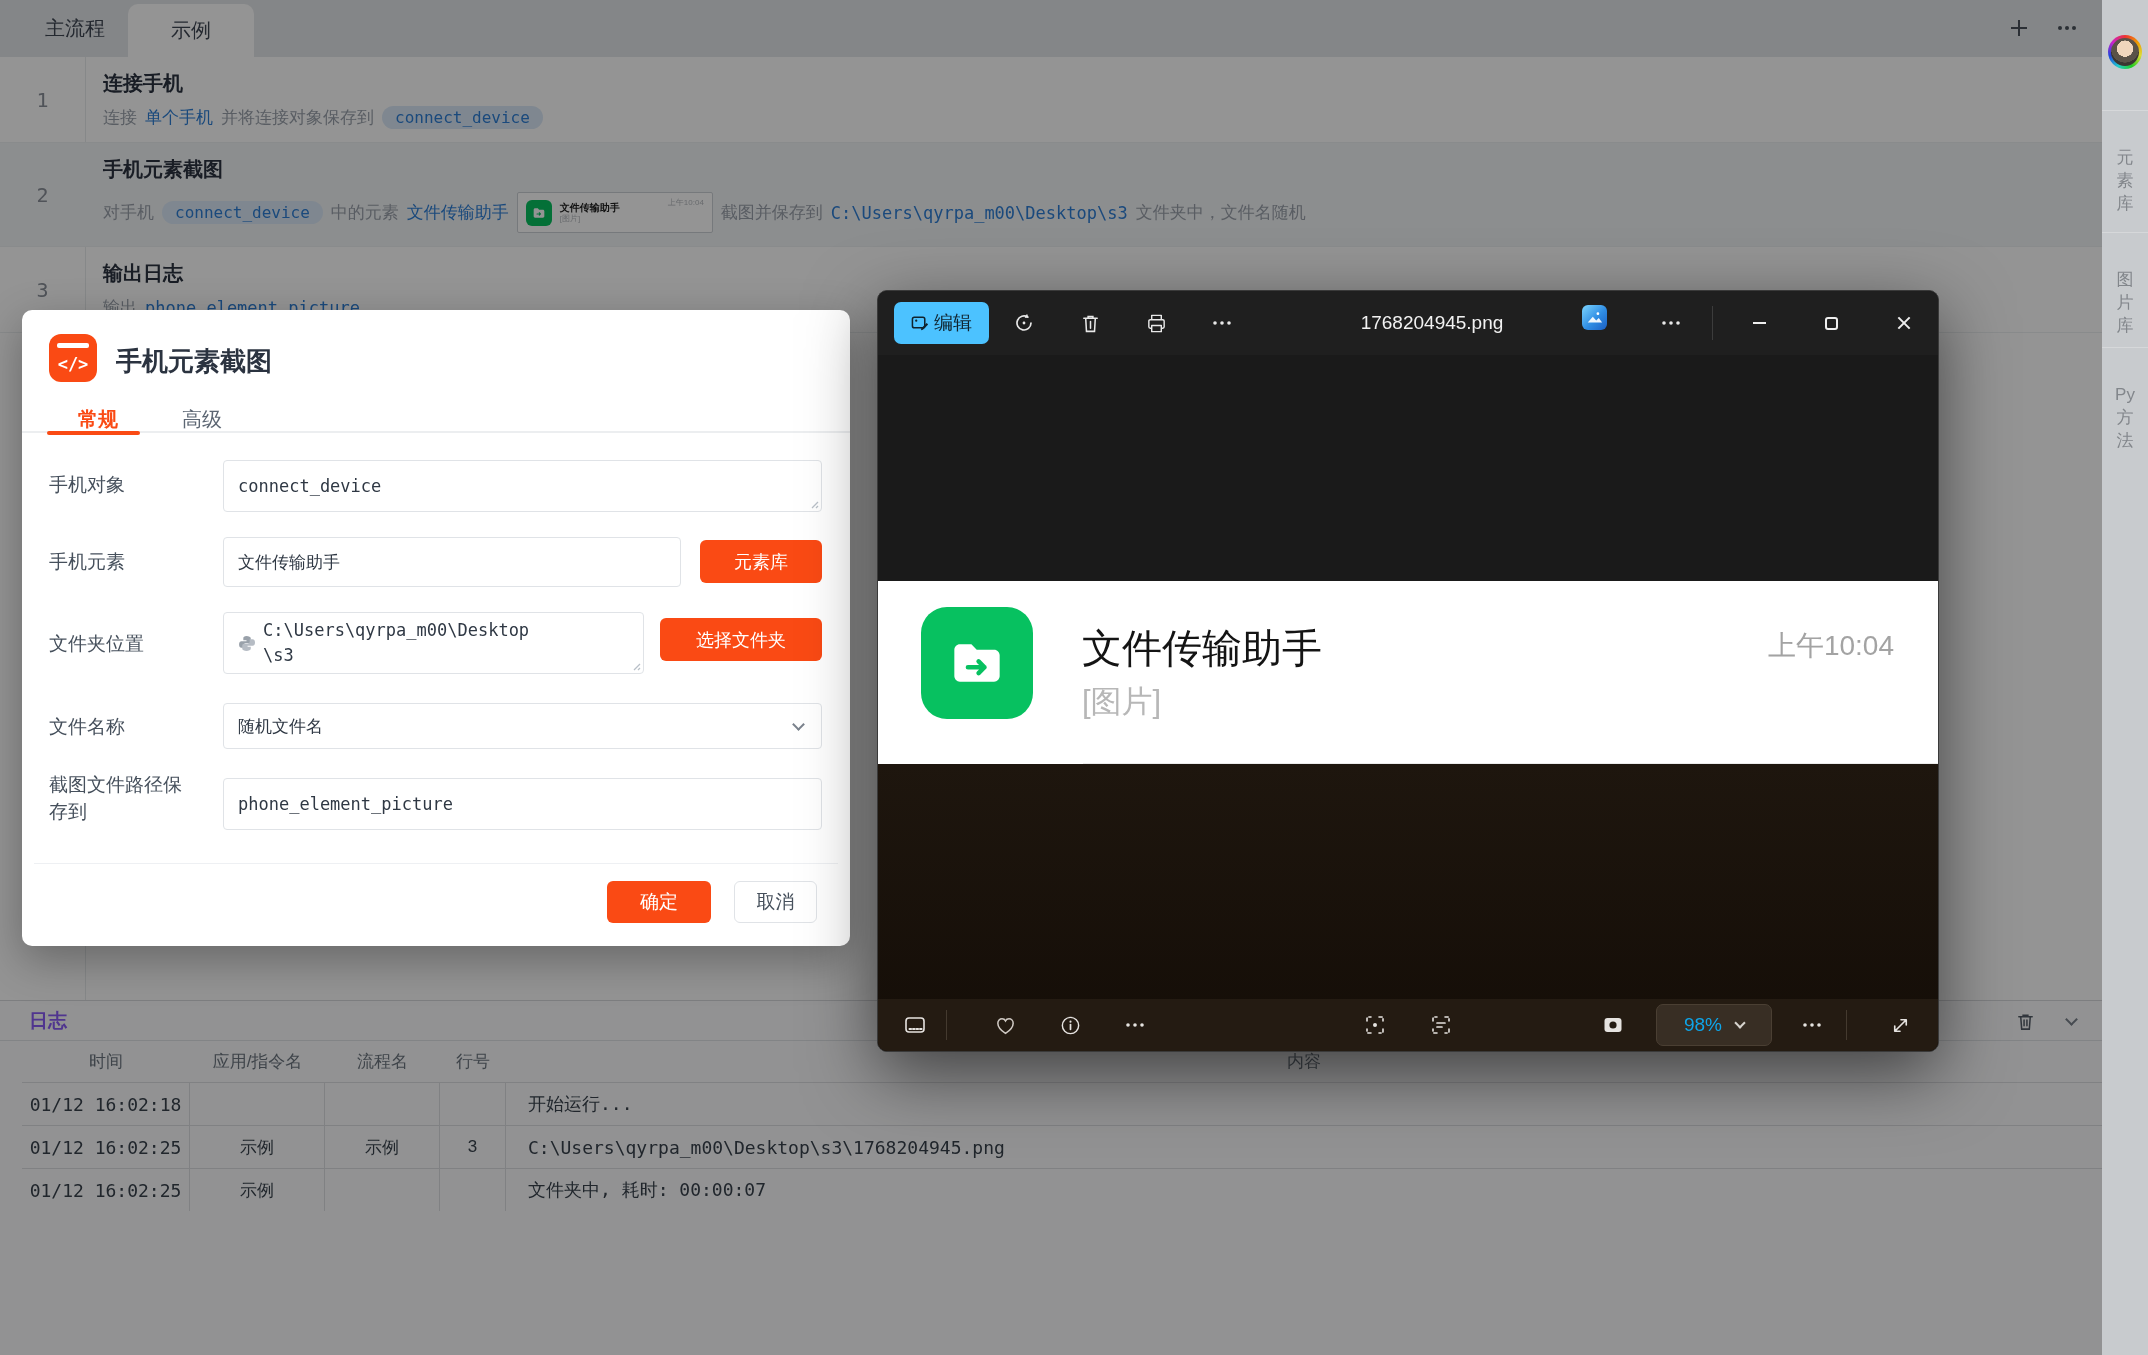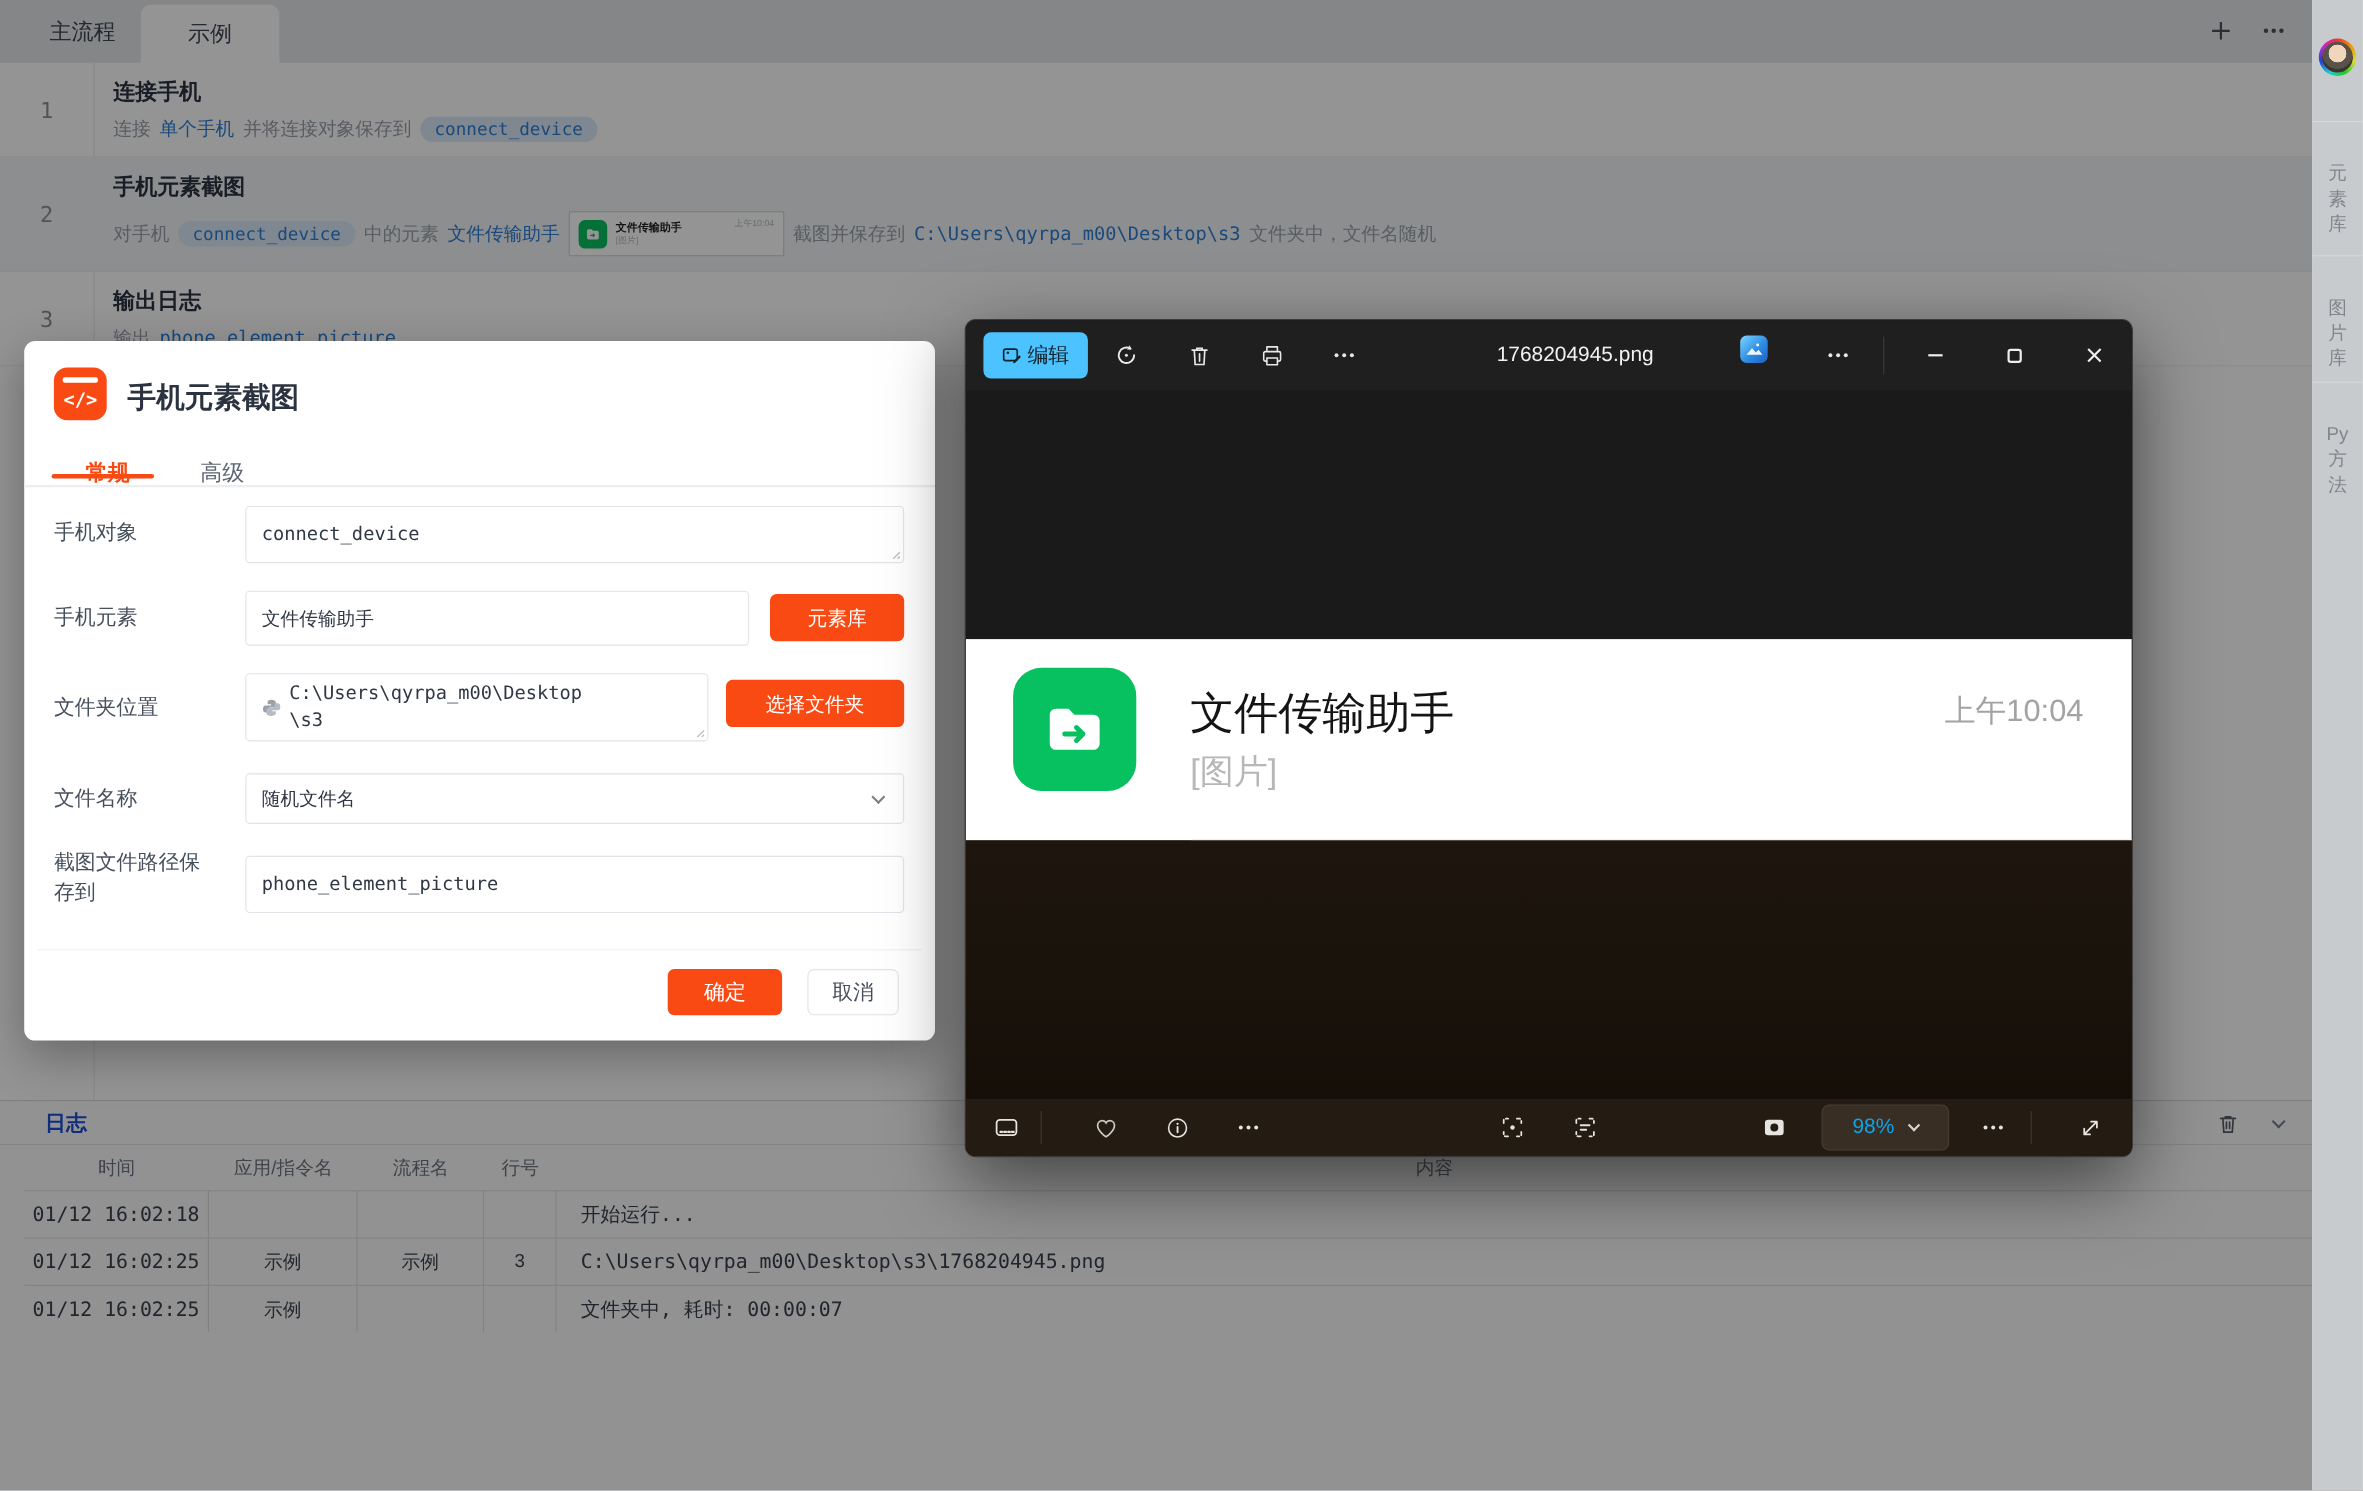--- a/index.html
+++ b/index.html
@@ -35,21 +35,21 @@
                display:flex; align-items:center; padding:0 8px; gap:8px; }
   .thumbcard .mini-ico { width:26px; height:26px; border-radius:6px; background:#07c160; flex:none;
                          display:flex; align-items:center; justify-content:center; }
   .thumbcard .tc-title { font-size:10px; font-weight:bold; color:#222; line-height:1.3; }
   .thumbcard .tc-sub { font-size:8px; color:#b4b8bd; line-height:1.2; }
   .thumbcard .tc-time { font-size:8px; color:#b4b8bd; margin-left:auto; align-self:flex-start; padding-top:4px; }
 
   
   .logpanel { position:absolute; left:0; top:1000px; width:2102px; height:355px; background:#fbfcfd; border-top:1px solid #d7dadd; }
   .logtitle-row { position:relative; height:40px; border-bottom:1px solid #e1e4e7; display:flex; align-items:center; }
-  .logtitle { font-size:19px; font-weight:bold; color:#1d4ed8; margin-left:41px; }
+  .logtitle { font-size:19px; font-weight:bold; color:#8b5cf6; margin-left:29px; }
   .loggrid { display:grid; grid-template-columns:168px 135px 115px 66px 1fr; margin-left:22px; }
   .loghead { height:41px; display:flex; align-items:center; justify-content:center; font-size:17px; color:#6d7680; }
   .logcell { height:43px; display:flex; align-items:center; justify-content:center; font-size:17px; color:#39424d;
              border-top:1px solid #dcdfe2; border-right:1px solid #dcdfe2; }
   .logcell.content { justify-content:flex-start; padding-left:22px; border-right:none; font-family:"DejaVu Sans Mono",monospace; font-size:18px; }
   .logcell.time { font-family:"DejaVu Sans Mono",monospace; font-size:18px; }
 
   
   .sidebar { position:absolute; right:0; top:0; width:46px; height:1355px; background:#c8cbce; z-index:6; }
   .avatar { position:absolute; left:6px; top:35px; width:34px; height:34px; border-radius:50%;
@@ -63,21 +63,21 @@
   .overlay { position:absolute; left:0; top:0; width:2102px; height:1355px; background:rgba(0,0,0,0.42); z-index:5; }
 
   
   .dialog { position:absolute; left:22px; top:310px; width:828px; height:636px; background:#fff; border-radius:10px;
             box-shadow:0 14px 44px rgba(0,0,0,0.3); z-index:20; }
   .dlg-ico { position:absolute; left:27px; top:24px; width:48px; height:48px; border-radius:12px; background:#fa4a14; }
   .dlg-ico .bar { position:absolute; left:8px; right:8px; top:9px; height:5px; background:#fff; border-radius:2px; }
   .dlg-ico .code { position:absolute; left:0; right:0; top:20px; text-align:center; color:#fff; font-weight:bold; font-size:17px;
                    font-family:"DejaVu Sans Mono",monospace; }
   .dlg-title { position:absolute; left:94px; top:34px; font-size:26px; font-weight:bold; color:#2b3340; }
-  .dlg-tabs { position:absolute; left:0; top:106px; width:100%; height:27px; border-bottom:2px solid #eceef0;padding-left:47px; }
+  .dlg-tabs { position:absolute; left:0; top:96px; width:100%; height:27px; border-bottom:2px solid #eceef0;padding-left:47px; }
   .dlg-tab { position:absolute; top:0; font-size:20px; cursor:pointer; }
   .dlg-tab.on { color:#fa4a14; font-weight:bold; }
   .dlg-tab.off { color:#5c6673; }
   .dlg-underline { position:absolute; left:25px; top:121px; width:93px; height:4px; background:#fa4a14; border-radius:2px; z-index:1; }
   .fld-label { position:absolute; left:27px; font-size:19px; color:#46505c; width:150px; line-height:1.4; }
   .fld-input { position:absolute; left:201px; background:#fff; border:1px solid #e0e3e7; border-radius:4px;
                display:flex; align-items:center; padding:0 14px; font-size:17px; color:#2f3844; }
   .resize-h { position:absolute; right:2px; bottom:2px; }
   .orange-btn { position:absolute; background:#fa4a14; color:#fff; border-radius:6px; display:flex; align-items:center;
                 justify-content:center; font-size:18px; cursor:pointer; }

